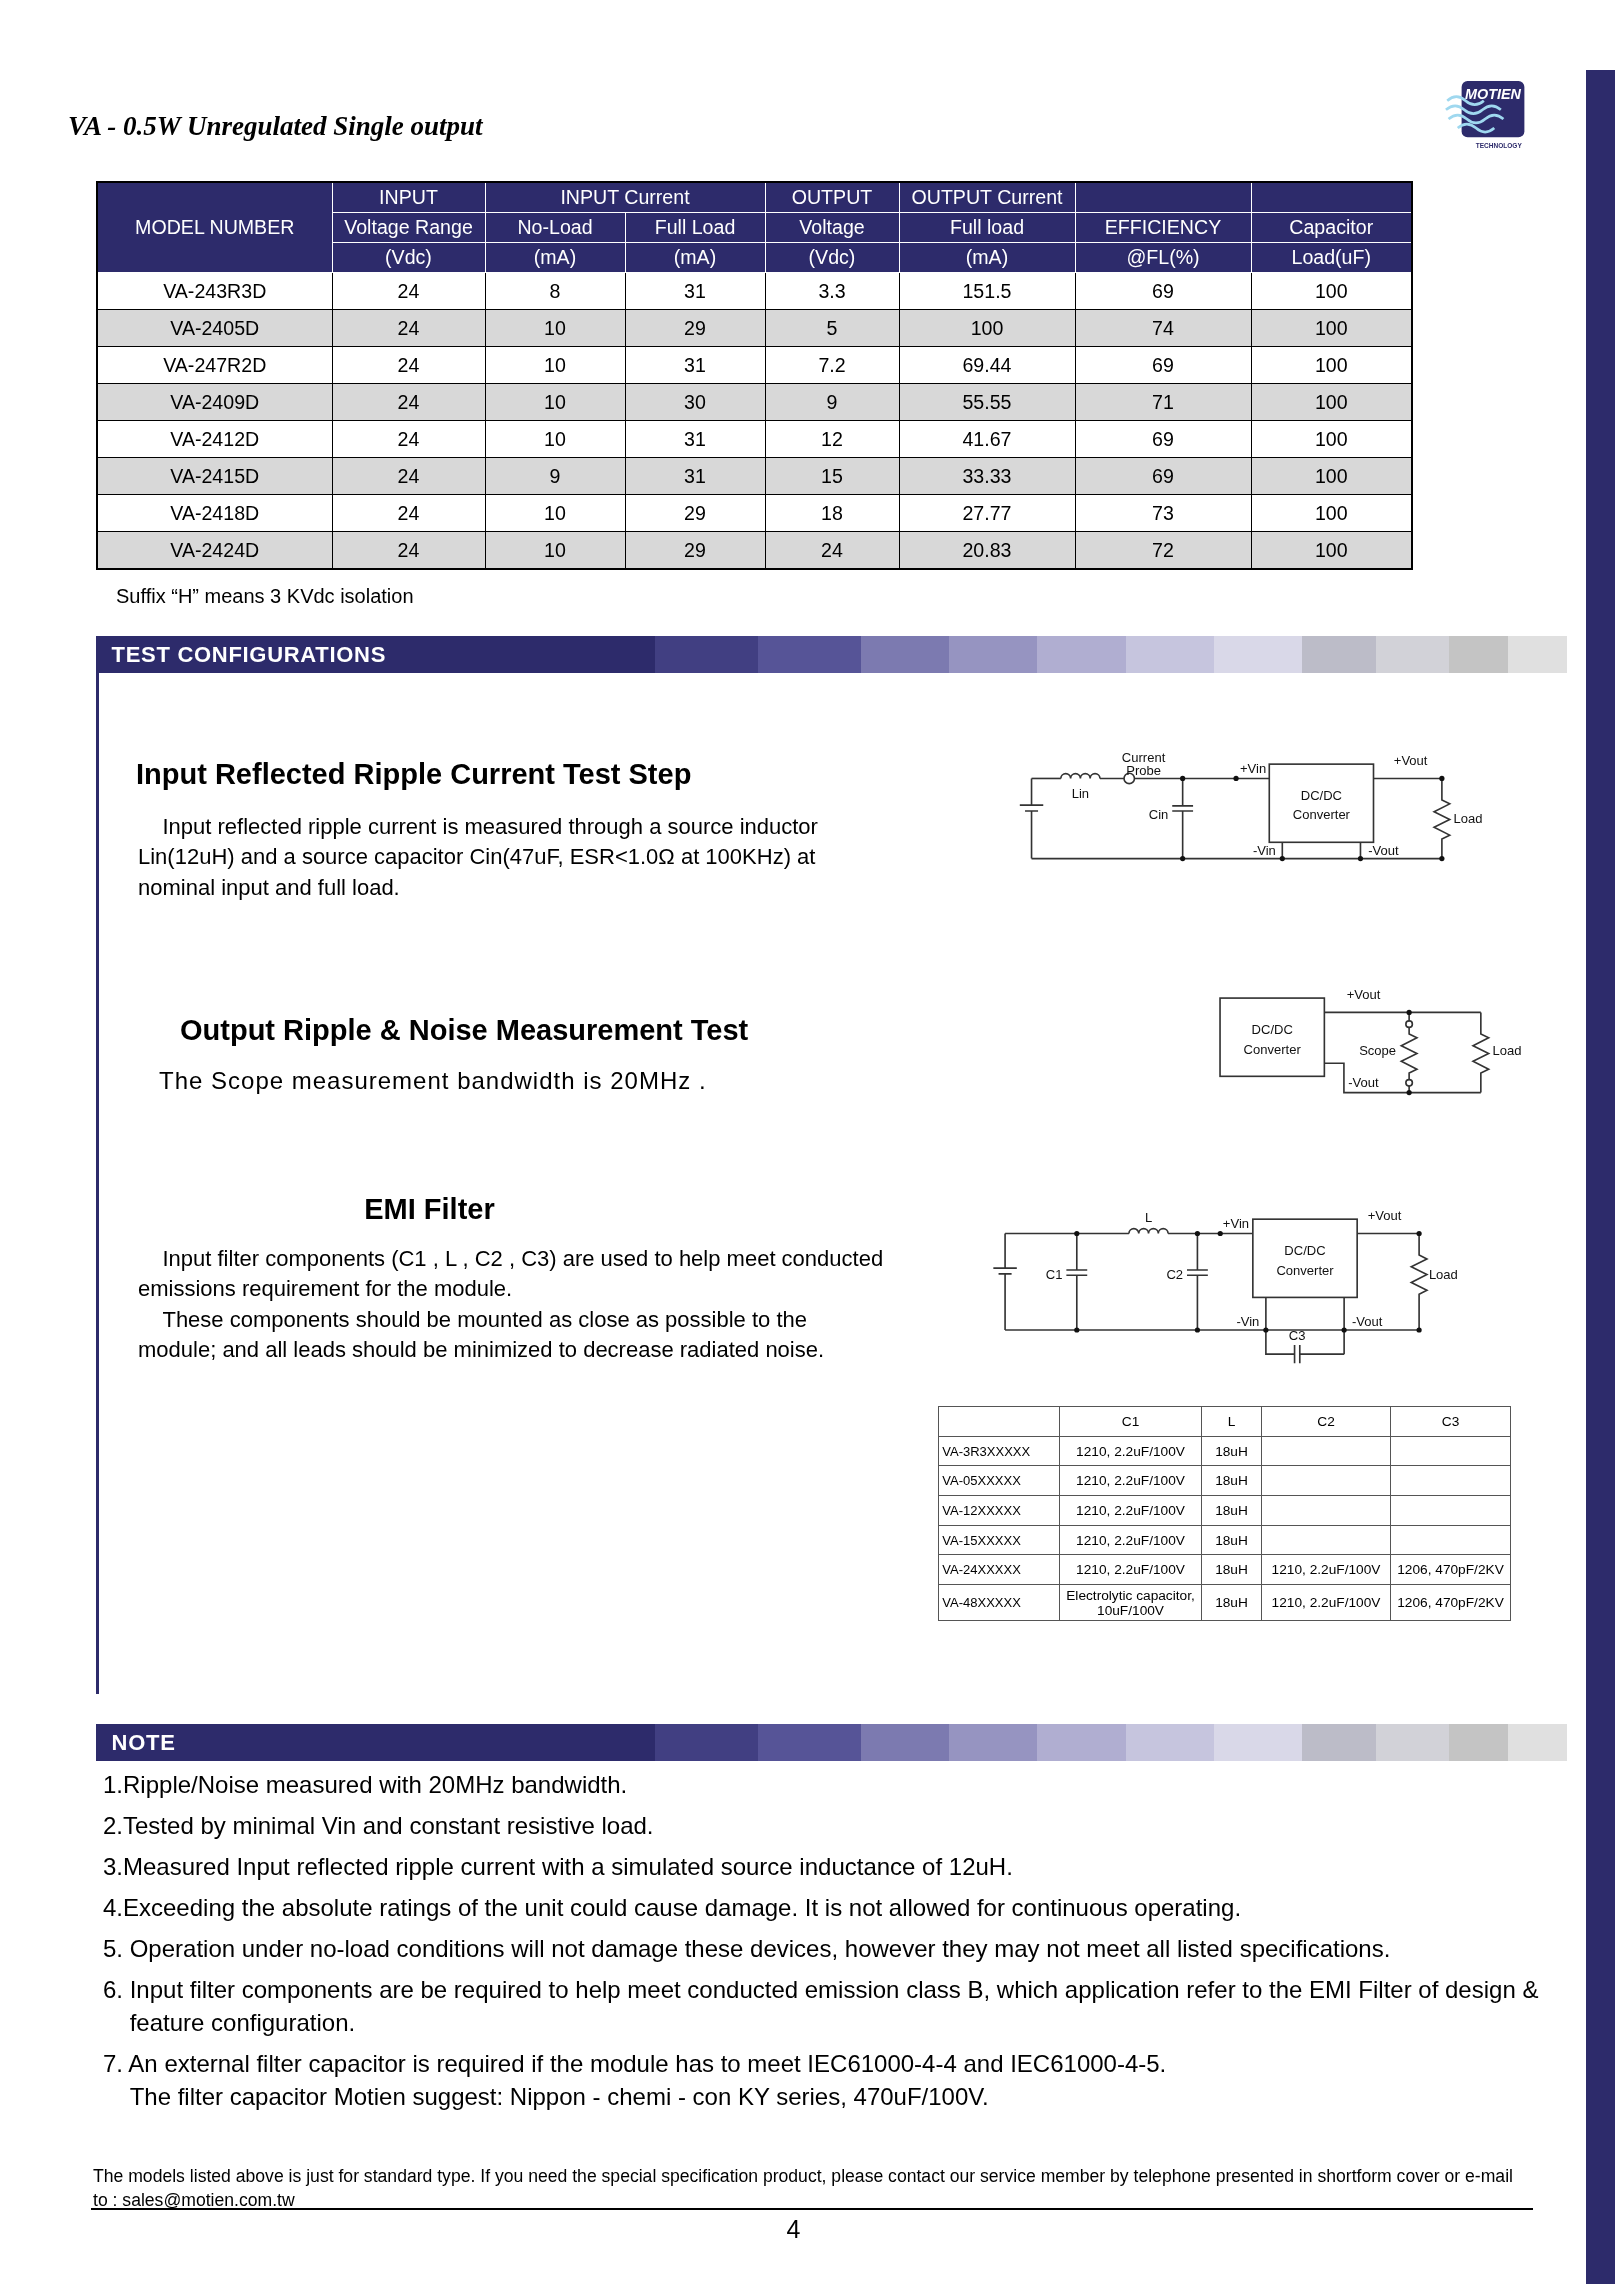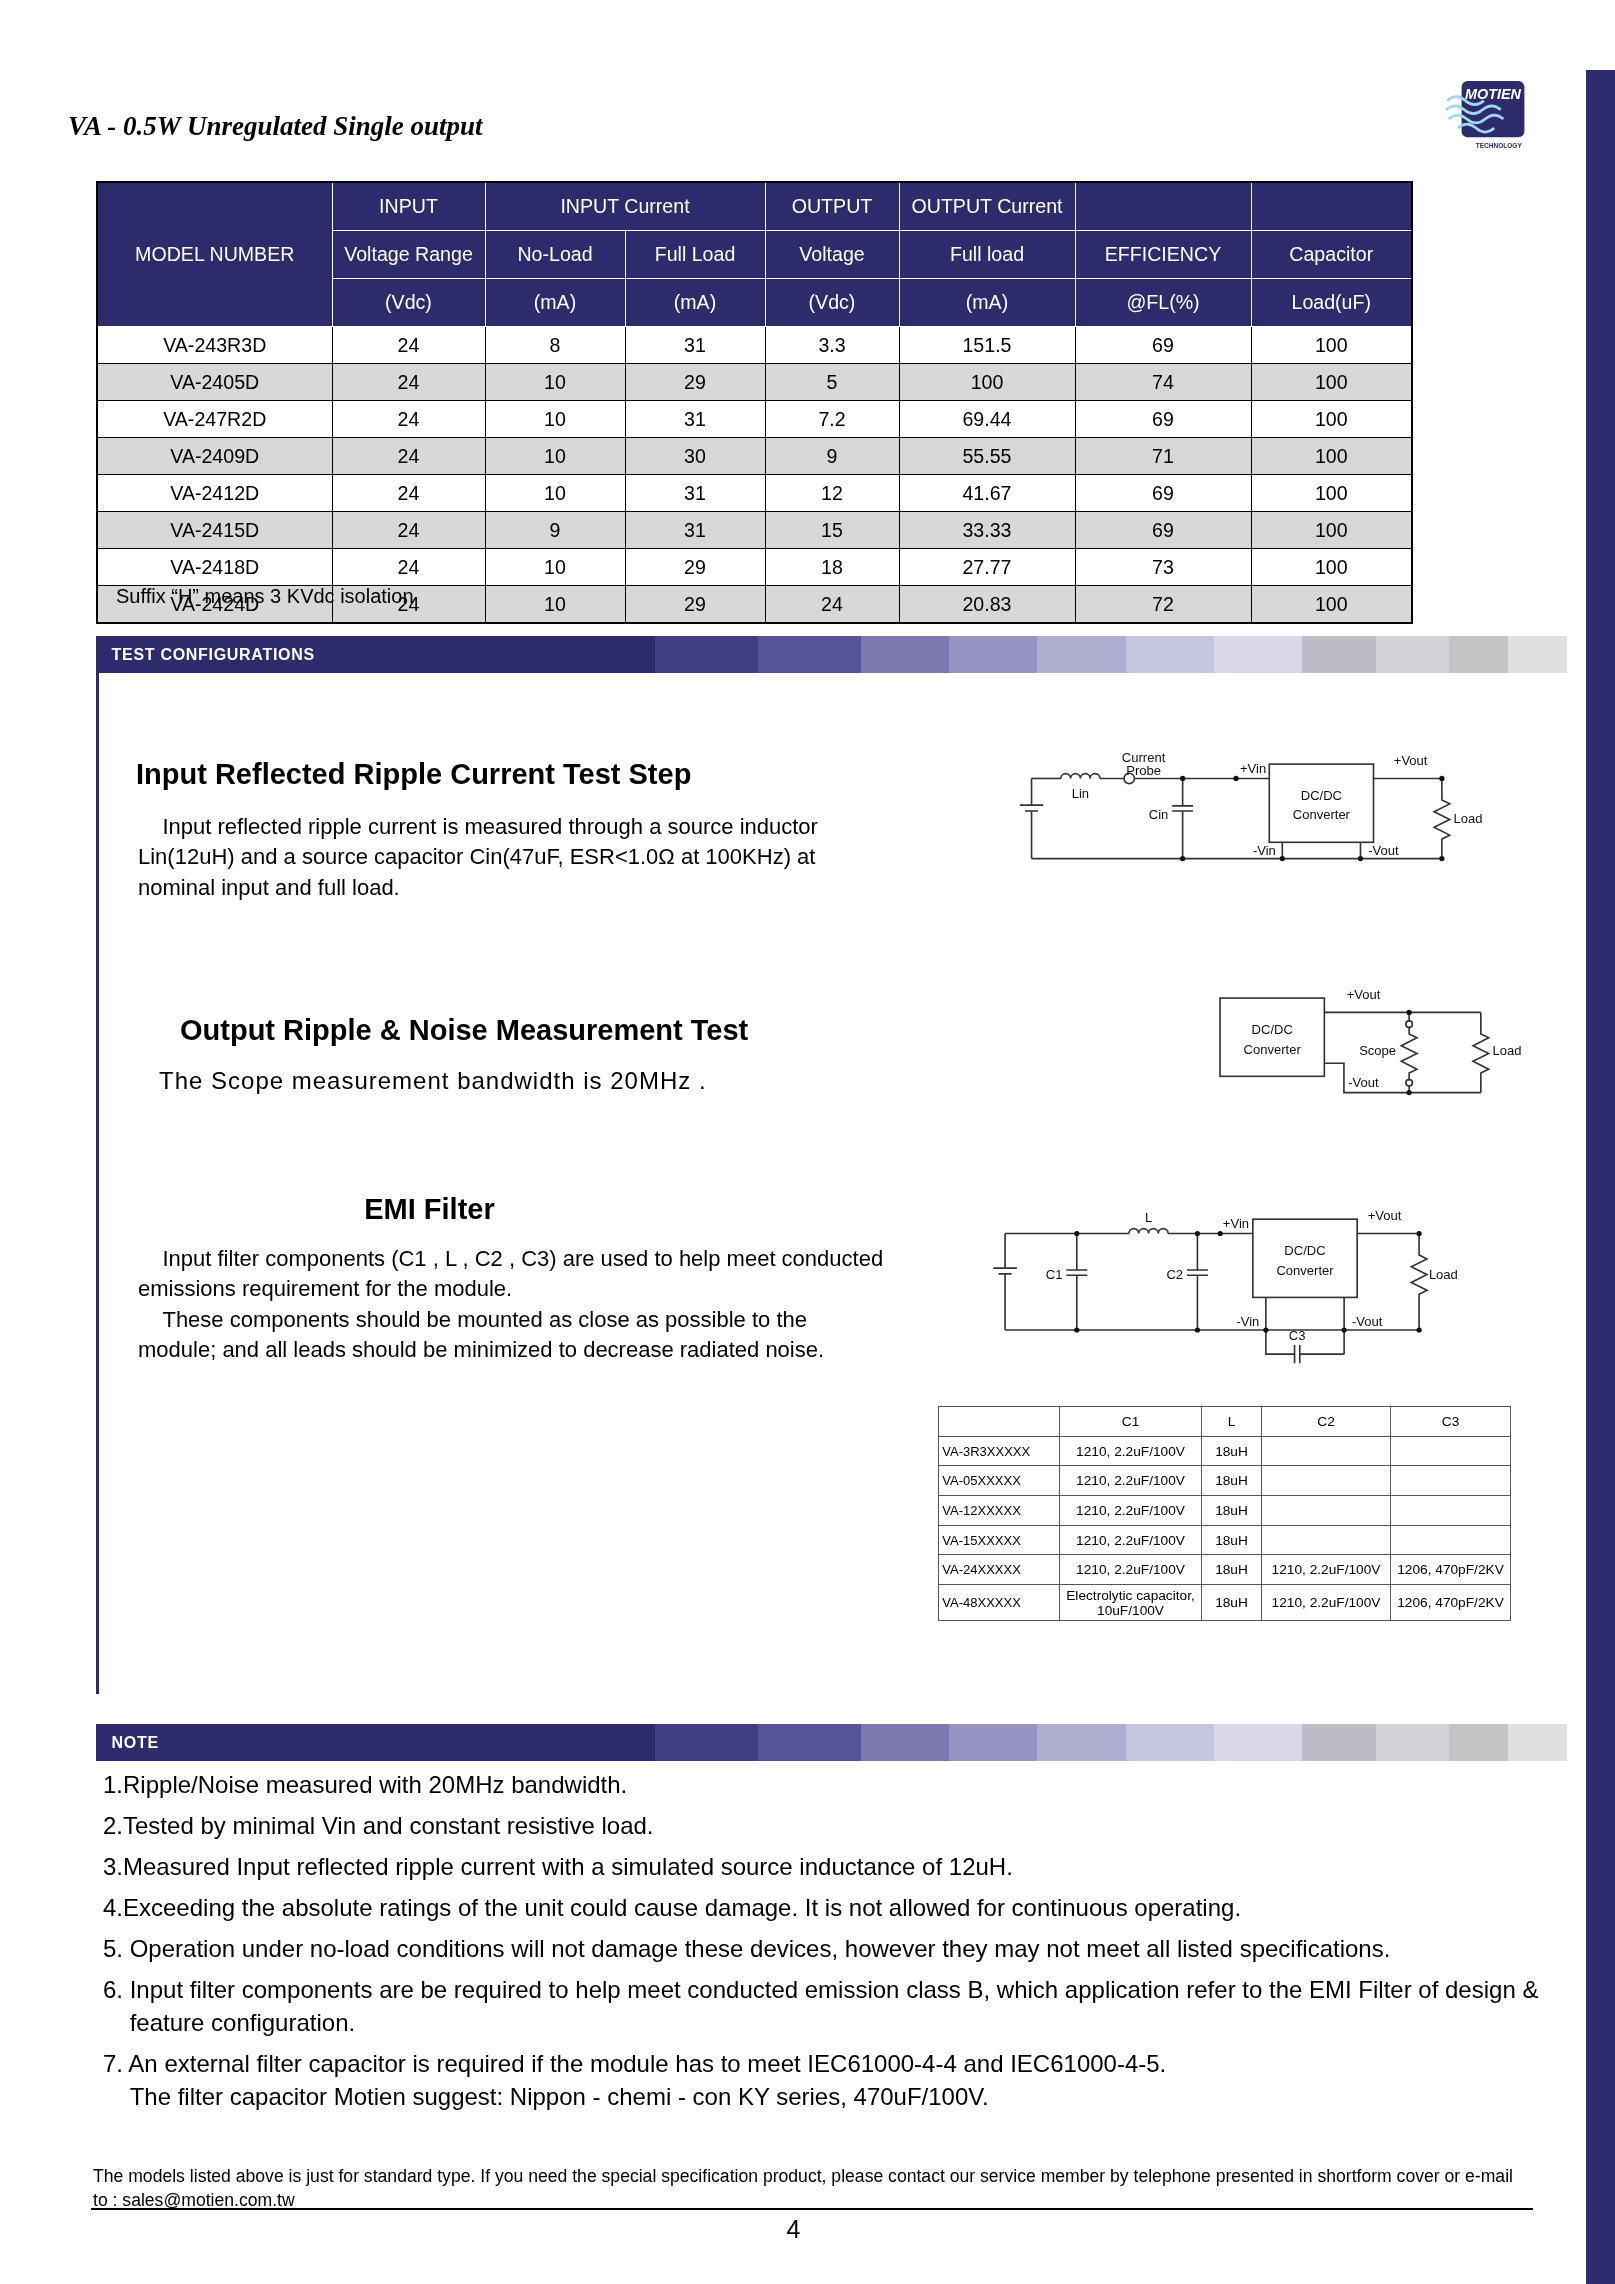--- a/index.html
+++ b/index.html
@@ -6,28 +6,28 @@
   body{width:1616px;height:2284px;position:relative;font-family:"Liberation Sans",sans-serif;color:#000;overflow:hidden;}
 
   .right-bar{position:absolute;right:0;top:70px;bottom:0;width:30px;background:#2d2b6b;}
 
   .title{position:absolute;left:68px;top:111px;font-family:"Liberation Serif",serif;font-style:italic;font-weight:bold;font-size:27px;}
 
   .logo{position:absolute;left:1442px;top:81px;width:102px;height:72px;}
 
   
   table.spec{position:absolute;left:96px;top:181px;width:1315px;border-collapse:collapse;table-layout:fixed;border:2px solid #000;}
-  table.spec th{background:#2d2b6b;color:#fff;font-weight:normal;font-size:19.6px;border:1.3px solid #fff;height:29px;padding:9px;text-align:center;}
+  table.spec th{background:#2d2b6b;color:#fff;font-weight:normal;font-size:19.6px;border:1.3px solid #fff;height:29px;padding:0;text-align:center;}
   table.spec td{border:1.3px solid #000;font-size:19.6px;text-align:center;height:36px;padding:0;background:#fff;}
   table.spec tbody tr:nth-child(even) td{background:#d8d8d8;}
 
   .suffix{position:absolute;left:116px;top:585px;font-size:20px;}
 
   
-  .banner{position:absolute;left:96px;width:1471px;height:37px;display:flex;align-items:center;padding-left:15.6px;box-sizing:border-box;color:#fff;font-weight:bold;font-size:16px;letter-spacing:0.7px;
+  .banner{position:absolute;left:96px;width:1471px;height:37px;display:flex;align-items:center;padding-left:15.6px;box-sizing:border-box;color:#fff;font-weight:bold;font-size:22px;letter-spacing:0.7px;
     background:linear-gradient(90deg,#2d2b6b 0,#2d2b6b 38%,#413f82 38%,#413f82 45%,#565497 45%,#565497 52%,#7c7ab0 52%,#7c7ab0 58%,#9694c1 58%,#9694c1 64%,#b0aed1 64%,#b0aed1 70%,#c6c5de 70%,#c6c5de 76%,#d9d8e8 76%,#d9d8e8 82%,#bcbcc8 82%,#bcbcc8 87%,#d2d2d8 87%,#d2d2d8 92%,#c4c4c4 92%,#c4c4c4 96%,#e0e0e0 96%,#e0e0e0 100%);}
   .banner.test{top:636px;}
   .banner.note{top:1724px;}
 
   
   .tc-body{position:absolute;left:96px;top:673px;width:1471px;height:1021px;border-left:3.3px solid #2d2b6b;box-sizing:border-box;}
   .tc-body>*{position:absolute;}
   .sec-h{font-weight:bold;font-size:29px;}
   .h1{left:37px;top:85px;}
   .p1{left:39px;top:139px;width:691px;}

